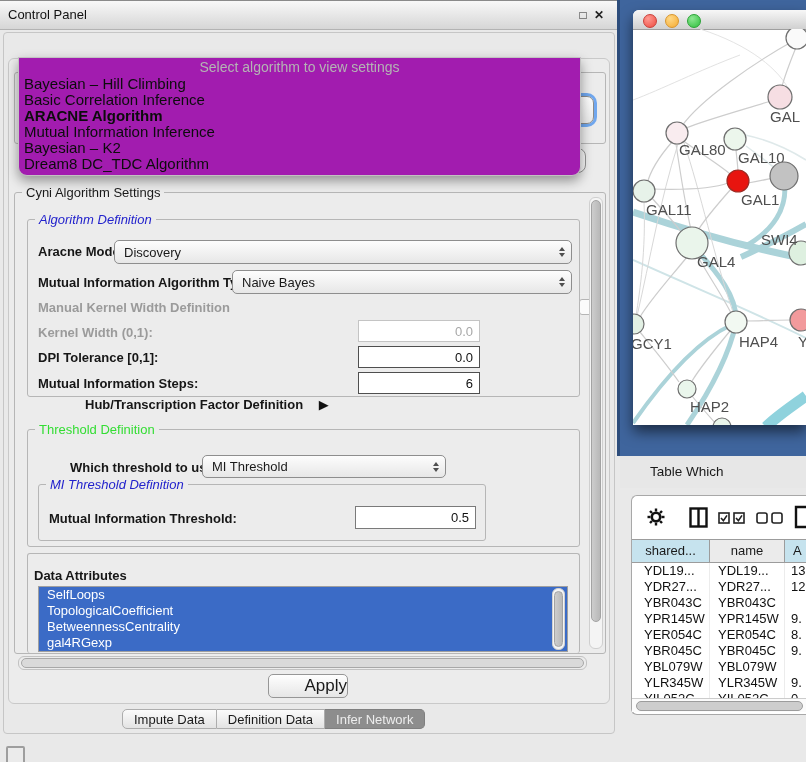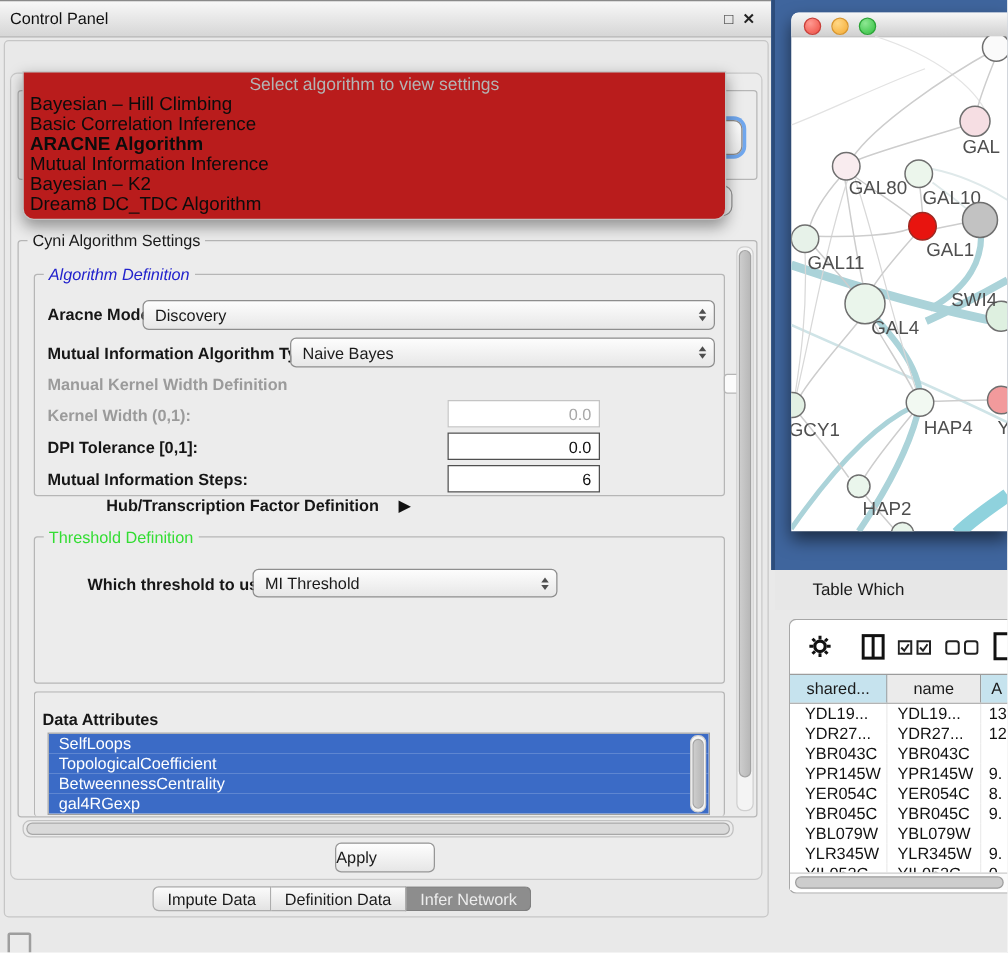--- a/index.html
+++ b/index.html
@@ -25,21 +25,21 @@
   .tab.sel{background:#8d8d8d;color:#ededed;border-color:#7f7f7f;}
 
   
   .frag-group{left:14px;top:72px;width:590px;height:70px;border:1px solid #b6b6b6;border-radius:3px;background:#ececec;z-index:1;}
   .frag-combo1{left:104px;top:96px;width:488px;height:26px;border:1px solid #8a8a8a;border-radius:7px;
     background:linear-gradient(#fdfdfd,#e9e9e9);box-shadow:0 0 0 3px #70a7ee;z-index:2;}
   .frag-combo2{left:20px;top:148px;width:566px;height:25px;border:1px solid #949494;border-radius:8px;
     background:#f6f6f6;z-index:2;color:#b9b9b9;line-height:25px;padding-left:14px;box-sizing:border-box;overflow:hidden;}
 
   
-  .overlay{left:18px;top:57px;width:561px;height:117px;background:#b91c1c;border:1px solid #c2c2c2;
+  .overlay{left:18px;top:57px;width:561px;height:117px;background:#a21caf;border:1px solid #c2c2c2;
     border-radius:0 0 9px 9px;box-shadow:0 5px 12px rgba(0,0,0,.38);z-index:10;overflow:hidden;}
   .ov-ph{height:17px;text-align:center;color:#b4b4b4;font-size:14px;margin-top:1px;}
   .algo-option{height:16px;line-height:16px;padding-left:5px;font-size:15px;color:#0c0c0c;}
   .algo-option.sel{font-weight:bold;}
 
   
   .group{position:absolute;border:1px solid #b6b6b6;border-radius:3px;}
   .gtitle{position:absolute;top:-8px;left:7px;background:#ececec;padding:0 4px;font-size:13px;white-space:nowrap;}
   .t-blue{color:#2222cc;font-style:italic;}.t-green{color:#33dd33;}
   .lbl{position:absolute;font-weight:bold;font-size:13px;color:#161616;white-space:nowrap;}
@@ -54,21 +54,21 @@
   .field.dis{border-color:#c4c4c4;color:#a8a8a8;}
   .checkbox{position:absolute;width:14px;height:14px;border:1px solid #b5b5b5;border-radius:3px;background:#fbfbfb;}
   .arrow-r{display:inline-block;margin-left:12px;color:#111;}
   .attr-list{position:absolute;background:#fff;border:1px solid #9f9f9f;overflow:hidden;}
   .attr-item{height:16px;line-height:16px;padding-left:8px;background:#3b6bc6;color:#fff;font-size:13px;white-space:nowrap;}
   .vscroll{background:#f4f4f4;border:1px solid #cfcfcf;border-radius:6px;}
   .vthumb{position:absolute;left:1px;right:1px;background:linear-gradient(90deg,#cdcdcd,#b8b8b8);border:1px solid #a3a3a3;border-radius:5px;}
   .hscroll{background:#ececec;border:1px solid #c2c2c2;border-radius:6px;}
   .hthumb{position:absolute;top:1px;bottom:1px;left:2px;right:2px;background:#dadada;border:1px solid #a8a8a8;border-radius:5px;}
   .apply{left:268px;top:674px;width:78px;height:22px;border:1px solid #969696;border-radius:5px;
-    background:linear-gradient(#fefefe,#e6e6e6);text-align:left;line-height:21px;font-size:13px;}
+    background:linear-gradient(#fefefe,#e6e6e6);text-align:right;line-height:21px;font-size:17px;}
   .mini-icon{left:6px;top:746px;width:15px;height:15px;border:2px solid #9e9e9e;border-radius:2px;background:#ebebeb;}
 
   
   .net-bg{left:617px;top:0;width:189px;height:456px;background:#3f659d;border-left:3px solid #2d4d7c;box-sizing:border-box;}
   .net-window{left:633px;top:10px;width:173px;height:415px;background:#fff;border-radius:6px 0 0 0;
     box-shadow:0 7px 14px rgba(0,0,0,.55);}
   .net-titlebar{height:19px;background:linear-gradient(#f7f7f7,#d0d0d0);border-bottom:1px solid #9f9f9f;border-radius:6px 0 0 0;}
   .tl{position:absolute;top:4px;width:12px;height:12px;border-radius:50%;}
   .tl.red{left:10px;background:radial-gradient(circle at 35% 30%,#ff9a92,#ee4c41);border:1px solid #c9403a;}
   .tl.yel{left:32px;background:radial-gradient(circle at 35% 30%,#ffd886,#f5ab32);border:1px solid #d8962e;}
@@ -184,20 +184,25 @@
 
       <span class="lbl" style="left:42px;top:30px;">Which threshold to use:</span>
       <div class="combo" style="left:174px;top:25px;width:244px;height:23px;">
         <span>MI Threshold</span>
         <span class="stepper">
             <span class="tri-up"></span>
             <span class="tri-dn"></span>
           </span>
       </div>
 
+      <div class="group" style="left:10px;top:54px;width:446px;height:55px;">
+        <span class="gtitle t-blue">MI Threshold Definition</span>
+        <span class="lbl" style="left:10px;top:26px;">Mutual Information Threshold:</span>
+        <div class="field" style="left:316px;top:21px;width:121px;height:23px;border-color:#7a7a7a;">0.5</div>
+      </div>
     </div>
 
     <div class="group" style="left:12px;top:360px;width:551px;height:99px;border-bottom:none;">
       <span class="lbl" style="left:6px;top:14px;">Data Attributes</span>
       <div class="attr-list" style="left:10px;top:32px;width:528px;height:64px;">
 
       <div class="attr-item">SelfLoops</div>
           <div class="attr-item">TopologicalCoefficient</div>
           <div class="attr-item">BetweennessCentrality</div>
           <div class="attr-item">gal4RGexp</div>

